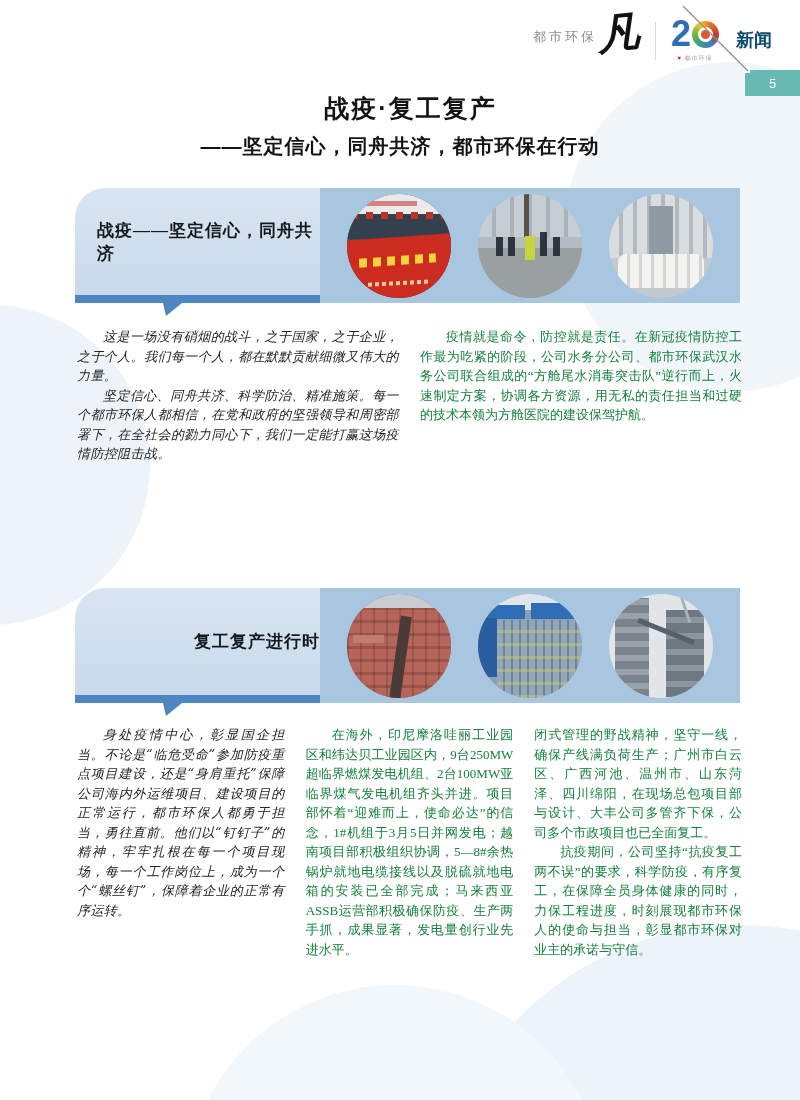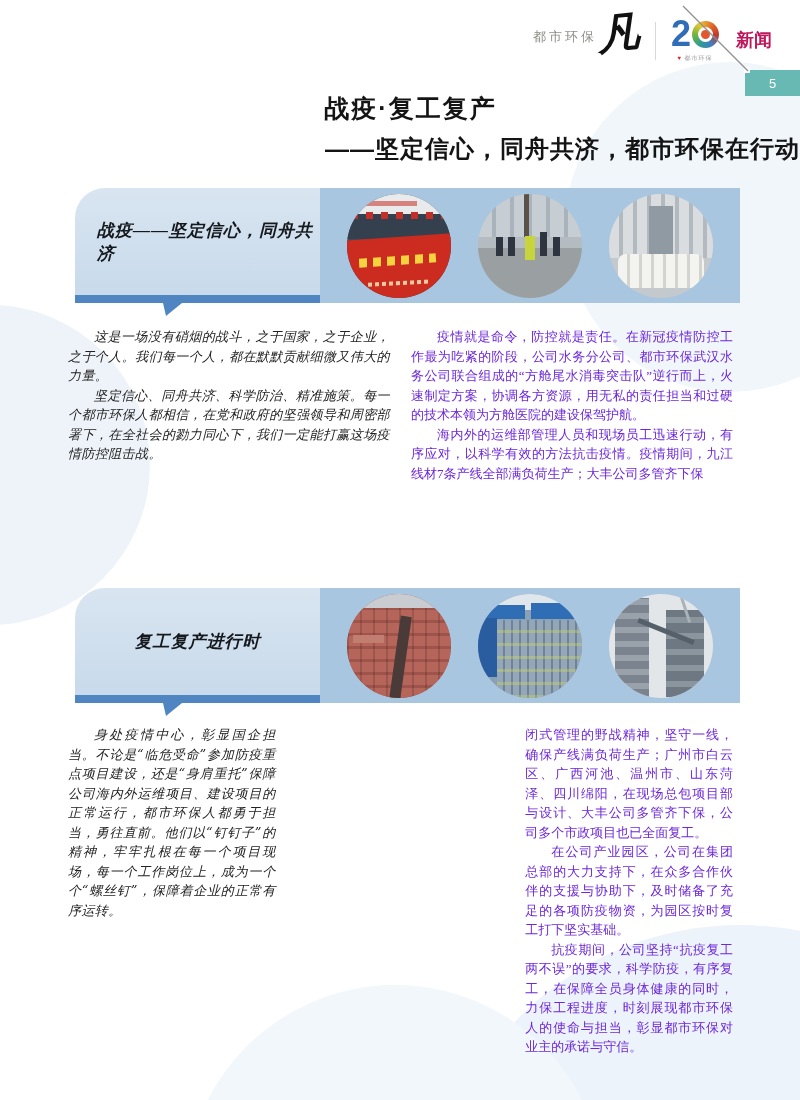--- a/index.html
+++ b/index.html
@@ -20,39 +20,39 @@
   .logo20{position:absolute;left:664px;top:16px;width:62px;text-align:center;}
   .logo20 .row{display:flex;align-items:center;justify-content:center;height:36px;}
   .two{font-family:"Liberation Sans",sans-serif;font-weight:bold;font-size:36px;color:#2f6db8;line-height:1;}
   .zero{display:inline-block;width:27px;height:27px;border-radius:50%;position:relative;margin-left:1px;
         background:conic-gradient(from 210deg,#2e9e8f,#74b43e,#e8c832,#e2702a,#c23b2a,#3f7ec2,#2e9e8f);}
   .zero::before{content:"";position:absolute;inset:6px;background:#fff;border-radius:50%;}
   .zero::after{content:"";position:absolute;inset:9px;background:#e4572e;border-radius:50%;}
   .logo-caption{font-size:6px;color:#9a9a9a;margin-top:2px;white-space:nowrap;letter-spacing:1px;}
   .logo-caption .heart{color:#d22;}
   .tab-news{position:absolute;left:736px;top:28px;font-family:Liberation Mono, monospace;
-            font-weight:bold;font-size:18px;color:#be185d;}
+            font-weight:bold;font-size:18px;color:#0c4a6e;}
   .diag{position:absolute;left:0;top:0;z-index:2;}
   .page-tab{position:absolute;left:745px;top:70px;width:55px;height:26px;background:#68b9b3;
             color:#fff;font-family:"Liberation Sans",sans-serif;font-size:13px;
             display:flex;align-items:center;justify-content:center;}
   .page-tab .corner{position:absolute;left:-1px;top:-3px;width:6px;height:6px;background:#fff;}
   
   .title{position:absolute;left:0;top:92px;width:800px;text-align:center;z-index:2;
          font-family:"Liberation Sans",sans-serif;font-weight:bold;color:#141414;}
   .title .l1{font-size:25px;letter-spacing:2px;margin-left:21px;}
-  .title .l2{font-size:24px;letter-spacing:1px;margin-top:8px;text-align:right;}
-  
-  .sec{position:absolute;left:75px;width:665px;height:115px;display:flex;z-index:2;font-style:italic;}
+  .title .l2{font-size:20px;letter-spacing:1px;margin-top:8px;}
+  
+  .sec{position:absolute;left:75px;width:665px;height:115px;display:flex;z-index:2;}
   .sec1{top:188px;} .sec2{top:588px;}
   .sec-left{position:relative;width:245px;height:115px;flex:none;}
   .sec-box{position:absolute;left:0;right:0;top:0;bottom:8px;border-radius:30px 0 0 0;
            background:linear-gradient(#d9e5f1,#c8daeb);display:flex;align-items:center;}
   .sec-box .txt{font-weight:bold;font-size:17px;color:#15191e;letter-spacing:1px;padding-left:22px;}
-  .sec-box.centered .txt{padding-left:0;width:100%;text-align:center;}
+  .sec-box.centered .txt{padding-left:0;width:100%;text-align:right;}
   .sec-bar{position:absolute;left:0;right:0;bottom:0;height:8px;background:#4f86c2;}
   .sec-tail{position:absolute;left:88px;bottom:-13px;width:0;height:0;
             border-top:13px solid #4f86c2;border-right:16px solid transparent;border-left:3px solid transparent;}
   .band{width:420px;height:115px;background:#a9c6e1;display:flex;align-items:center;
         justify-content:space-evenly;flex:none;}
   .photo{width:104px;height:104px;border-radius:50%;overflow:hidden;position:relative;flex:none;}
   .photo>div{position:absolute;}
   
   .ph1{background:#3d4a58;}
   .ph1 .sign{top:0;left:0;right:0;height:24%;background:#e9eaeb;}
@@ -102,24 +102,24 @@
        background:repeating-linear-gradient(0deg,rgba(205,215,95,.38) 0 3px,transparent 3px 13px);}
   
   .ph6{background:#e2e6e9;}
   .ph6 .t1{top:4%;left:6%;width:32%;height:96%;
        background:repeating-linear-gradient(0deg,#7a838e 0 8px,#99a2ab 8px 14px);}
   .ph6 .t2{top:16%;left:55%;width:36%;height:84%;
        background:repeating-linear-gradient(0deg,#6e7882 0 10px,#8b959e 10px 16px);}
   .ph6 .pipe{top:34%;left:26%;width:58%;height:5%;background:#55606a;transform:rotate(22deg);}
   .ph6 .crane{top:2%;left:72%;width:3%;height:26%;background:#aab2b8;transform:rotate(-18deg);}
   
-  .cols{position:absolute;left:68px;width:665px;display:flex;gap:21px;z-index:2;}
+  .cols{position:absolute;left:77px;width:665px;display:flex;gap:21px;z-index:2;}
   .cols1{top:327px;height:240px;}
   .cols2{top:725px;height:340px;}
-  .col{flex:1;font-size:13px;line-height:19.5px;text-align:justify;color:#6d28d9;}
+  .col{flex:1;font-size:13px;line-height:19.5px;text-align:justify;color:#15803d;}
   .col p{margin:0;text-indent:2em;}
   .col p.noindent{text-indent:0;}
   .kai{font-family:"DejaVu Serif",serif;font-style:italic;letter-spacing:.4px;color:#222;}
   .byline{text-align:right;font-family:"Liberation Sans",sans-serif;font-weight:bold;
           font-size:13.5px;margin-top:6px;text-indent:0;}
 </style>
 </head>
 <body>
 
 <div class="page">
@@ -191,21 +191,20 @@
     </div>
   </div>
 
   <div class="cols cols1">
     <div class="col kai">
       <p>这是一场没有硝烟的战斗，之于国家，之于企业，之于个人。我们每一个人，都在默默贡献细微又伟大的力量。</p>
       <p>坚定信心、同舟共济、科学防治、精准施策。每一个都市环保人都相信，在党和政府的坚强领导和周密部署下，在全社会的勠力同心下，我们一定能打赢这场疫情防控阻击战。</p>
     </div>
     <div class="col">
       <p>疫情就是命令，防控就是责任。在新冠疫情防控工作最为吃紧的阶段，公司水务分公司、都市环保武汉水务公司联合组成的“方舱尾水消毒突击队”逆行而上，火速制定方案，协调各方资源，用无私的责任担当和过硬的技术本领为方舱医院的建设保驾护航。</p>
-      <p>海内外的运维部管理人员和现场员工迅速行动，有序应对，以科学有效的方法抗击疫情。疫情期间，九江线材7条产线全部满负荷生产；大丰公司多管齐下保</p>
     </div>
   </div>
 
   <div class="sec sec2">
     <div class="sec-left">
       <div class="sec-box centered">
           <span class="txt">复工复产进行时</span>
         </div>
       <div class="sec-bar"></div>
       <div class="sec-tail"></div>
@@ -233,21 +232,21 @@
           <div class="crane"></div>
       </div>
     </div>
   </div>
 
   <div class="cols cols2">
     <div class="col kai">
       <p>身处疫情中心，彰显国企担当。不论是“临危受命”参加防疫重点项目建设，还是“身肩重托”保障公司海内外运维项目、建设项目的正常运行，都市环保人都勇于担当，勇往直前。他们以“钉钉子”的精神，牢牢扎根在每一个项目现场，每一个工作岗位上，成为一个个“螺丝钉”，保障着企业的正常有序运转。</p>
     </div>
     <div class="col">
+      <p>在海外，印尼摩洛哇丽工业园区和纬达贝工业园区内，9台250MW超临界燃煤发电机组、2台100MW亚临界煤气发电机组齐头并进。项目部怀着“迎难而上，使命必达”的信念，1#机组于3月5日并网发电；越南项目部积极组织协调，5—8#余热锅炉就地电缆接线以及脱硫就地电箱的安装已全部完成；马来西亚ASSB运营部积极确保防疫、生产两手抓，成果显著，发电量创行业先进水平。</p>
     </div>
     <div class="col">
       <p class="noindent">闭式管理的野战精神，坚守一线，确保产线满负荷生产；广州市白云区、广西河池、温州市、山东菏泽、四川绵阳，在现场总包项目部与设计、大丰公司多管齐下保，公司多个市政项目也已全面复工。</p>
-      <p>在公司产业园区，公司在集团总部的大力支持下，在众多合作伙伴的支援与协助下，及时储备了充足的各项防疫物资，为园区按时复工打下坚实基础。</p>
       <p>抗疫期间，公司坚持“抗疫复工两不误”的要求，科学防疫，有序复工，在保障全员身体健康的同时，力保工程进度，时刻展现都市环保人的使命与担当，彰显都市环保对业主的承诺与守信。</p>
     </div>
   </div>
 
 </div>
 
 </body></html>

